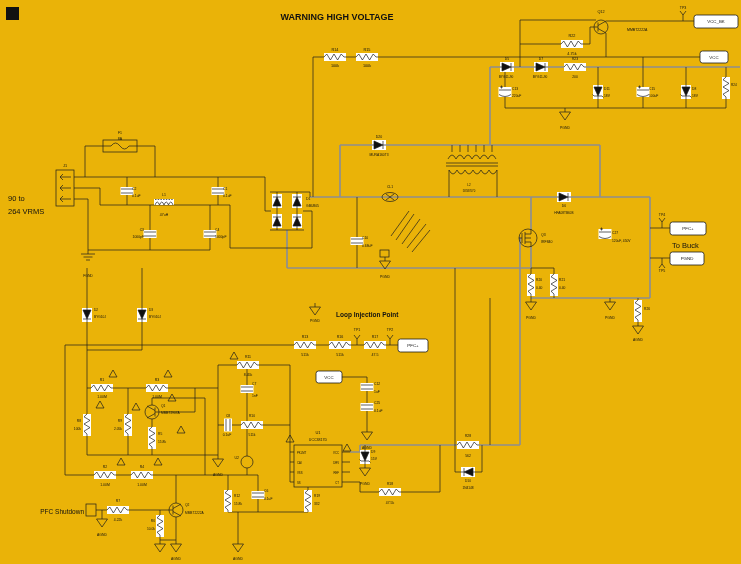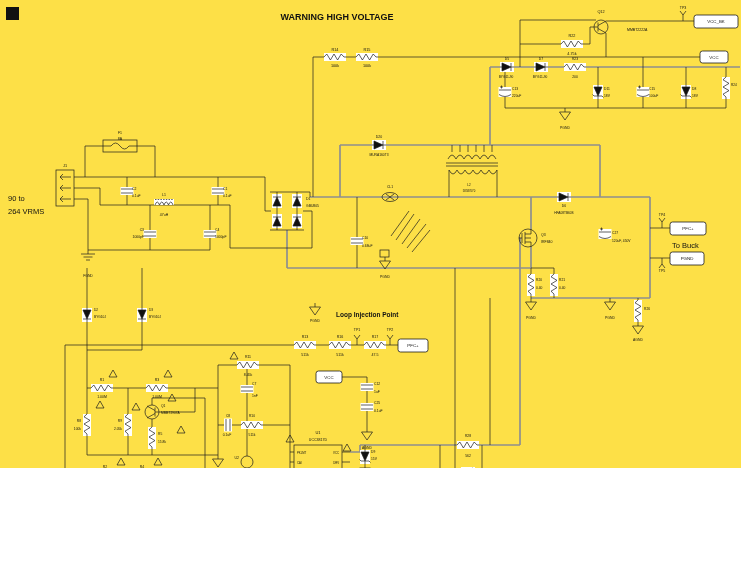--- a/index.html
+++ b/index.html
@@ -1,16 +1,16 @@
 <!DOCTYPE html>
 <html><head>
 <meta charset="utf-8">
 <style>
   html,body{margin:0;padding:0;background:#fff;}
-  #stage{width:741px;height:468px;position:relative;background:#fde047;overflow:hidden;}
+  #stage{width:741px;height:564px;position:relative;background:#eab308;overflow:hidden;}
   svg{display:block;}
   text{font-family:"Liberation Sans", sans-serif;fill:#111;}
   .t-title{font-size:9px;font-weight:bold;}
   .t-big{font-size:7.5px;}
   .t-med{font-size:6.5px;font-weight:bold;}
   .t-shut{font-size:6.5px;}
   .wire{stroke:#1c1c1c;stroke-width:0.7;fill:none;}
   .bus{stroke:#8f8f8f;stroke-width:1.7;fill:none;}
   .sym{stroke:#1c1c1c;stroke-width:0.7;fill:none;}
   .symf{stroke:#1c1c1c;stroke-width:0.7;fill:#111;}

